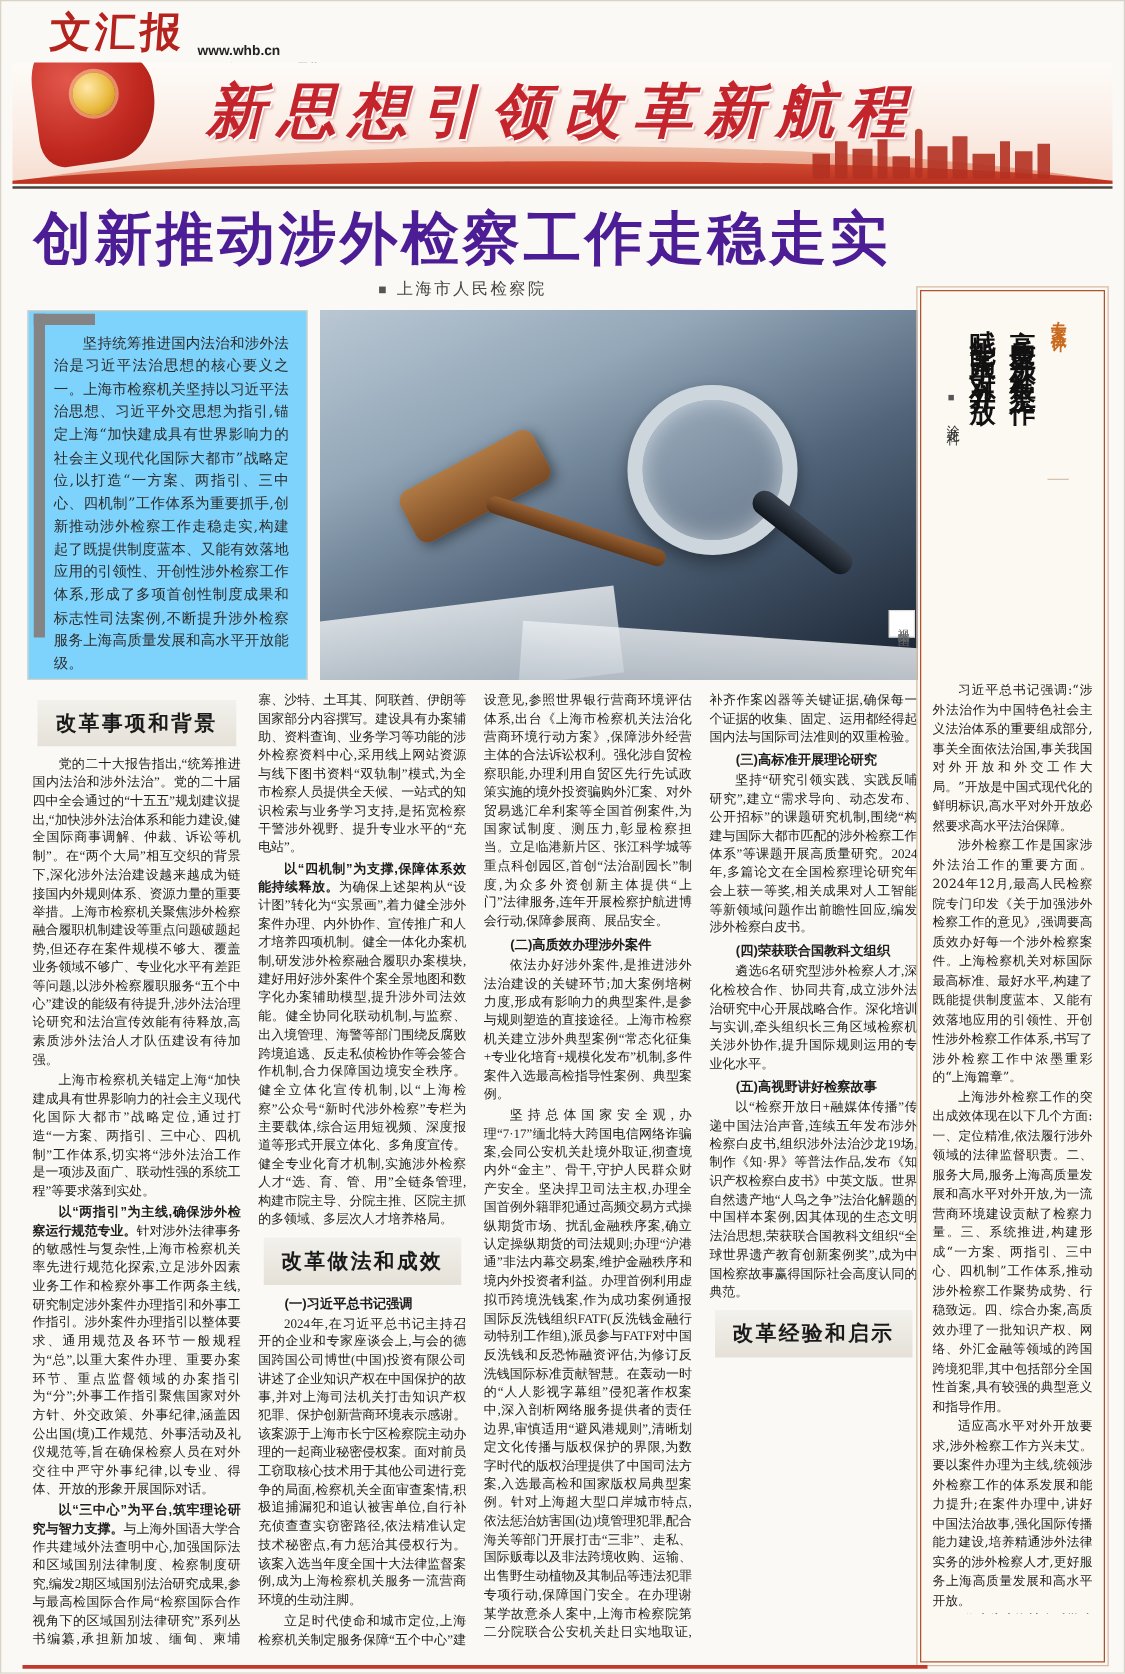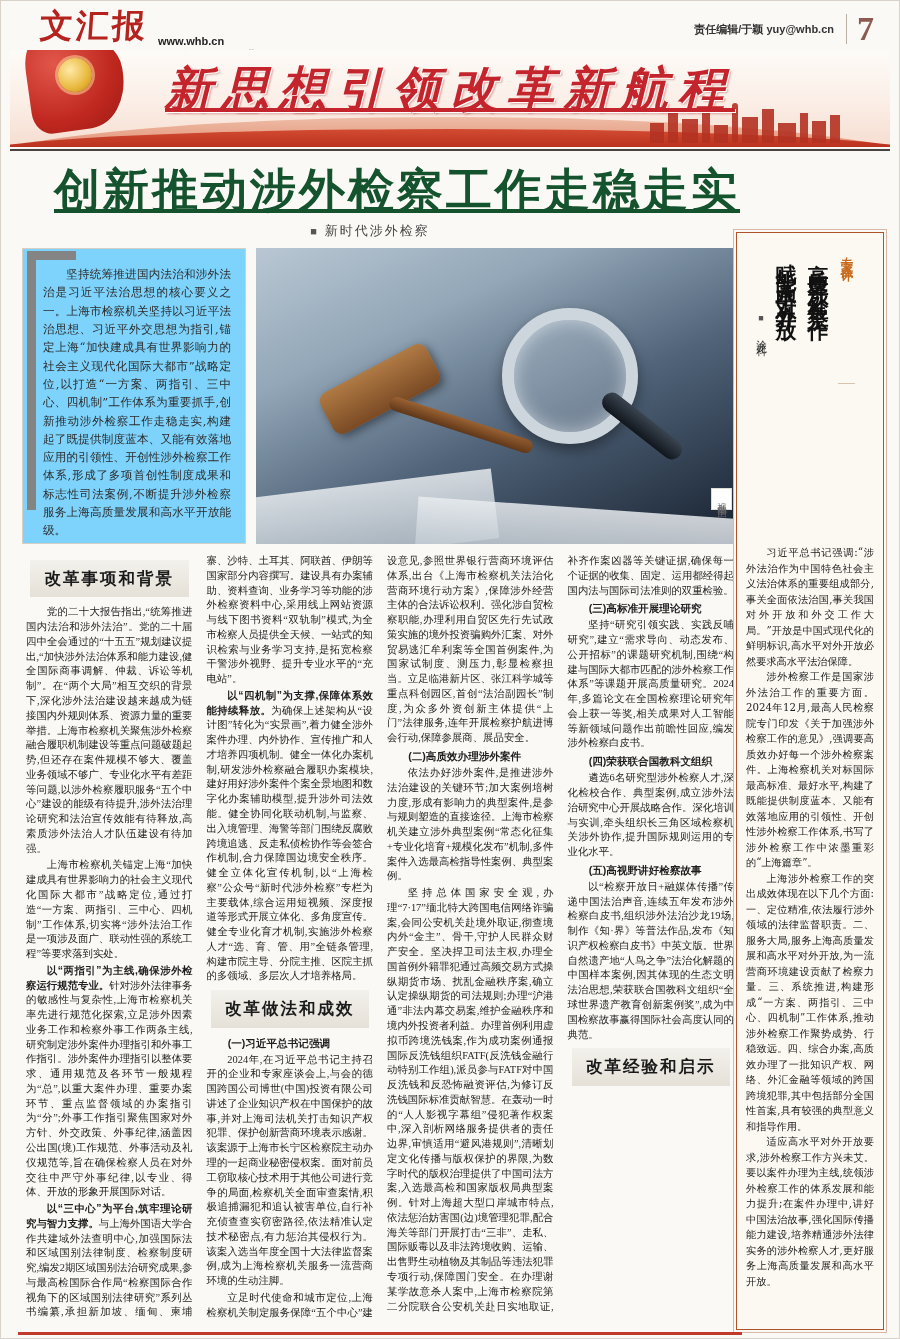--- a/index.html
+++ b/index.html
@@ -16,37 +16,37 @@
   .mast-meta .date{font-size:11px;color:#222;margin-top:1px;font-weight:bold;}
   .hdr-right{position:absolute;right:26px;top:12px;display:flex;align-items:center;}
   .editor-line{font-size:11px;color:#333;font-family:"Liberation Sans",sans-serif;font-weight:bold;margin-right:12px;}
   .pg-sep{width:1px;height:30px;background:#b9aFa5;margin-right:10px;}
   .page-num{font-family:"Liberation Serif",serif;font-size:34px;color:#8c5a50;font-weight:bold;line-height:34px;}
   
   .banner{position:absolute;top:50px;left:10px;right:10px;height:97px;overflow:hidden;
           background:linear-gradient(180deg,#fdfbf8 0%,#fbeee6 55%,#f6ddd0 100%);}
   .banner-slogan{position:absolute;left:0;right:0;top:8px;text-align:center;
           font-family:"DejaVu Serif",serif;font-style:italic;font-weight:bold;font-size:47px;
-          color:#c4242b;letter-spacing:10px;text-shadow:1px 1px 0 #fff,2px 2px 2px rgba(160,30,30,.35);text-decoration:underline;}
+          color:#c4242b;letter-spacing:10px;text-shadow:1px 1px 0 #fff,2px 2px 2px rgba(160,30,30,.35);}
   .flag{position:absolute;left:18px;top:-12px;width:110px;height:105px;}
   .flag .cloth{position:absolute;left:0;top:0;width:96px;height:92px;
           background:radial-gradient(circle at 30% 25%,#e2574b,#c0281f 60%,#9c1a14);
           border-radius:12% 45% 40% 20%/30% 40% 55% 25%;transform:rotate(-8deg);}
   .flag .emblem{position:absolute;left:30px;top:20px;width:34px;height:34px;border-radius:50%;
           background:radial-gradient(circle at 35% 35%,#ffe9a8,#e8b83c 60%,#b8860b);box-shadow:0 0 0 3px rgba(255,230,160,.5);}
   .wave1{position:absolute;left:-60px;right:-60px;bottom:-26px;height:56px;border-radius:50% 50% 0 0/100% 100% 0 0;
           background:linear-gradient(180deg,#ecb49b,#d55f3e);opacity:.85;}
   .wave2{position:absolute;left:-40px;right:-40px;bottom:-8px;height:26px;border-radius:50% 50% 0 0/100% 100% 0 0;
           background:linear-gradient(180deg,#d24b31,#b02718);}
   .skyline{position:absolute;right:30px;bottom:4px;width:210px;height:42px;opacity:.9;}
   .skyline i{position:absolute;bottom:0;background:#b43223;display:block;}
   .rule-dark{position:absolute;top:149px;left:10px;right:10px;height:2px;background:#4a4440;}
   
-  .headline{position:absolute;top:160px;left:0;right:160px;text-align:right;
-          font-family:"Liberation Sans",sans-serif;font-weight:800;font-size:46px;letter-spacing:3px;color:#14532d;text-decoration:underline;}
+  .headline{position:absolute;top:160px;left:0;right:160px;text-align:center;
+          font-family:"Liberation Sans",sans-serif;font-weight:800;font-size:46px;letter-spacing:3px;color:#4c1d95;}
   .byline{position:absolute;top:222px;left:0;right:160px;text-align:center;font-size:13px;color:#444;letter-spacing:2px;}
   .byline .sq{color:#555;font-size:11px;margin-right:6px;}
   
   .main-left{position:absolute;left:22px;top:248px;width:712px;height:1080px;}
   .top-row{position:relative;height:296px;}
   .intro-box{position:absolute;left:0;top:0;width:224px;height:296px;box-sizing:border-box;
           border:1px solid #d5cfc6;padding:16px 14px 10px 20px;background:#7dd3fc;}
   .bracket{position:absolute;left:4px;top:2px;width:40px;height:250px;
           border-left:9px solid #848484;border-top:9px solid #848484;}
   .intro-text{position:relative;font-size:11.6px;line-height:1.58;text-align:justify;color:#2d2d2d;
@@ -98,25 +98,20 @@
 <div class="page">
 
   <div class="hdr">
     <div class="masthead">
       <div class="paper-name">文汇报</div>
       <div class="mast-meta">
         <div class="url">www.whb.cn</div>
         <div class="date">2026年1月27日 星期二</div>
       </div>
     </div>
-    <div class="hdr-right">
-      <div class="editor-line">责任编辑/于颖  yuy@whb.cn</div>
-      <div class="pg-sep"></div>
-      <div class="page-num">7</div>
-    </div>
   </div>
 
   <div class="banner">
     <div class="flag">
       <div class="cloth"></div>
       <div class="emblem"></div>
     </div>
     <div class="wave1"></div>
     <div class="wave2"></div>
     <div class="skyline">
@@ -132,21 +127,21 @@
         <i style="left:150px;width:8px;height:30px;"></i>
       <i style="left:162px;width:14px;height:22px;"></i>
         <i style="left:180px;width:10px;height:28px;"></i>
     </div>
     <div class="banner-slogan">新思想引领改革新航程</div>
   </div>
   <div class="rule-dark"></div>
 
   <div class="headline">创新推动涉外检察工作走稳走实</div>
   <div class="byline">
-    <span class="sq">■</span><span>新时代涉外检察</span>
+    <span class="sq">■</span><span>上海市人民检察院</span>
   </div>
 
   <div class="main-left">
     <div class="top-row">
       <div class="intro-box">
         <div class="bracket"></div>
         <div class="intro-text">坚持统筹推进国内法治和涉外法治是习近平法治思想的核心要义之一。上海市检察机关坚持以习近平法治思想、习近平外交思想为指引,锚定上海“加快建成具有世界影响力的社会主义现代化国际大都市”战略定位,以打造“一方案、两指引、三中心、四机制”工作体系为重要抓手,创新推动涉外检察工作走稳走实,构建起了既提供制度蓝本、又能有效落地应用的引领性、开创性涉外检察工作体系,形成了多项首创性制度成果和标志性司法案例,不断提升涉外检察服务上海高质量发展和高水平开放能级。</div>
       </div>
       <div class="photo">
         <div class="doc" style="left:-20px;bottom:-10px;width:260px;height:70px;"></div>
@@ -168,21 +163,21 @@
         <div class="sec-heading">改革做法和成效</div>
         <p class="subhead">(一)习近平总书记强调</p>
         <p class="body-para">2024年,在习近平总书记主持召开的企业和专家座谈会上,与会的德国跨国公司博世(中国)投资有限公司讲述了企业知识产权在中国保护的故事,并对上海司法机关打击知识产权犯罪、保护创新营商环境表示感谢。该案源于上海市长宁区检察院主动办理的一起商业秘密侵权案。面对前员工窃取核心技术用于其他公司进行竞争的局面,检察机关全面审查案情,积极追捕漏犯和追认被害单位,自行补充侦查查实窃密路径,依法精准认定技术秘密点,有力惩治其侵权行为。该案入选当年度全国十大法律监督案例,成为上海检察机关服务一流营商环境的生动注脚。</p>
         <p class="body-para">立足时代使命和城市定位,上海检察机关制定服务保障“五个中心”建设意见,参照世界银行营商环境评估体系,出台《上海市检察机关法治化营商环境行动方案》,保障涉外经营主体的合法诉讼权利。强化涉自贸检察职能,办理利用自贸区先行先试政策实施的境外投资骗购外汇案、对外贸易逃汇牟利案等全国首例案件,为国家试制度、测压力,彰显检察担当。立足临港新片区、张江科学城等重点科创园区,首创“法治副园长”制度,为众多外资创新主体提供“上门”法律服务,连年开展检察护航进博会行动,保障参展商、展品安全。</p>
         <p class="subhead">(二)高质效办理涉外案件</p>
         <p class="body-para">依法办好涉外案件,是推进涉外法治建设的关键环节;加大案例培树力度,形成有影响力的典型案件,是参与规则塑造的直接途径。上海市检察机关建立涉外典型案例“常态化征集+专业化培育+规模化发布”机制,多件案件入选最高检指导性案例、典型案例。</p>
         <p class="body-para">坚持总体国家安全观,办理“7·17”缅北特大跨国电信网络诈骗案,会同公安机关赴境外取证,彻查境内外“金主”、骨干,守护人民群众财产安全。坚决捍卫司法主权,办理全国首例外籍罪犯通过高频交易方式操纵期货市场、扰乱金融秩序案,确立认定操纵期货的司法规则;办理“沪港通”非法内幕交易案,维护金融秩序和境内外投资者利益。办理首例利用虚拟币跨境洗钱案,作为成功案例通报国际反洗钱组织FATF(反洗钱金融行动特别工作组),派员参与FATF对中国反洗钱和反恐怖融资评估,为修订反洗钱国际标准贡献智慧。在轰动一时的“人人影视字幕组”侵犯著作权案中,深入剖析网络服务提供者的责任边界,审慎适用“避风港规则”,清晰划定文化传播与版权保护的界限,为数字时代的版权治理提供了中国司法方案,入选最高检和国家版权局典型案例。针对上海超大型口岸城市特点,依法惩治妨害国(边)境管理犯罪,配合海关等部门开展打击“三非”、走私、国际贩毒以及非法跨境收购、运输、出售野生动植物及其制品等违法犯罪专项行动,保障国门安全。在办理谢某学故意杀人案中,上海市检察院第二分院联合公安机关赴日实地取证,补齐作案凶器等关键证据,确保每一个证据的收集、固定、运用都经得起国内法与国际司法准则的双重检验。</p>
         <p class="subhead">(三)高标准开展理论研究</p>
         <p class="body-para">坚持“研究引领实践、实践反哺研究”,建立“需求导向、动态发布、公开招标”的课题研究机制,围绕“构建与国际大都市匹配的涉外检察工作体系”等课题开展高质量研究。2024年,多篇论文在全国检察理论研究年会上获一等奖,相关成果对人工智能等新领域问题作出前瞻性回应,编发涉外检察白皮书。</p>
         <p class="subhead">(四)荣获联合国教科文组织</p>
-        <p class="body-para">遴选6名研究型涉外检察人才,深化检校合作、典型案例,成立涉外法治研究中心开展战略合作。深化培训与实训,牵头组织长三角区域检察机关涉外协作,提升国际规则运用的专业化水平。</p>
+        <p class="body-para">遴选6名研究型涉外检察人才,深化检校合作、协同共育,成立涉外法治研究中心开展战略合作。深化培训与实训,牵头组织长三角区域检察机关涉外协作,提升国际规则运用的专业化水平。</p>
         <p class="subhead">(五)高视野讲好检察故事</p>
         <p class="body-para">以“检察开放日+融媒体传播”传递中国法治声音,连续五年发布涉外检察白皮书,组织涉外法治沙龙19场,制作《知·界》等普法作品,发布《知识产权检察白皮书》中英文版。世界自然遗产地“人鸟之争”法治化解题的中国样本案例,因其体现的生态文明法治思想,荣获联合国教科文组织“全球世界遗产教育创新案例奖”,成为中国检察故事赢得国际社会高度认同的典范。</p>
         <div class="sec-heading">改革经验和启示</div>
       </div>
   </div>
 
   <div class="sidebar">
     <div class="sb-vert">
       <div class="sb-label">专家点评</div>
       <div class="sb-title-col">高质量涉外检察工作</div>

